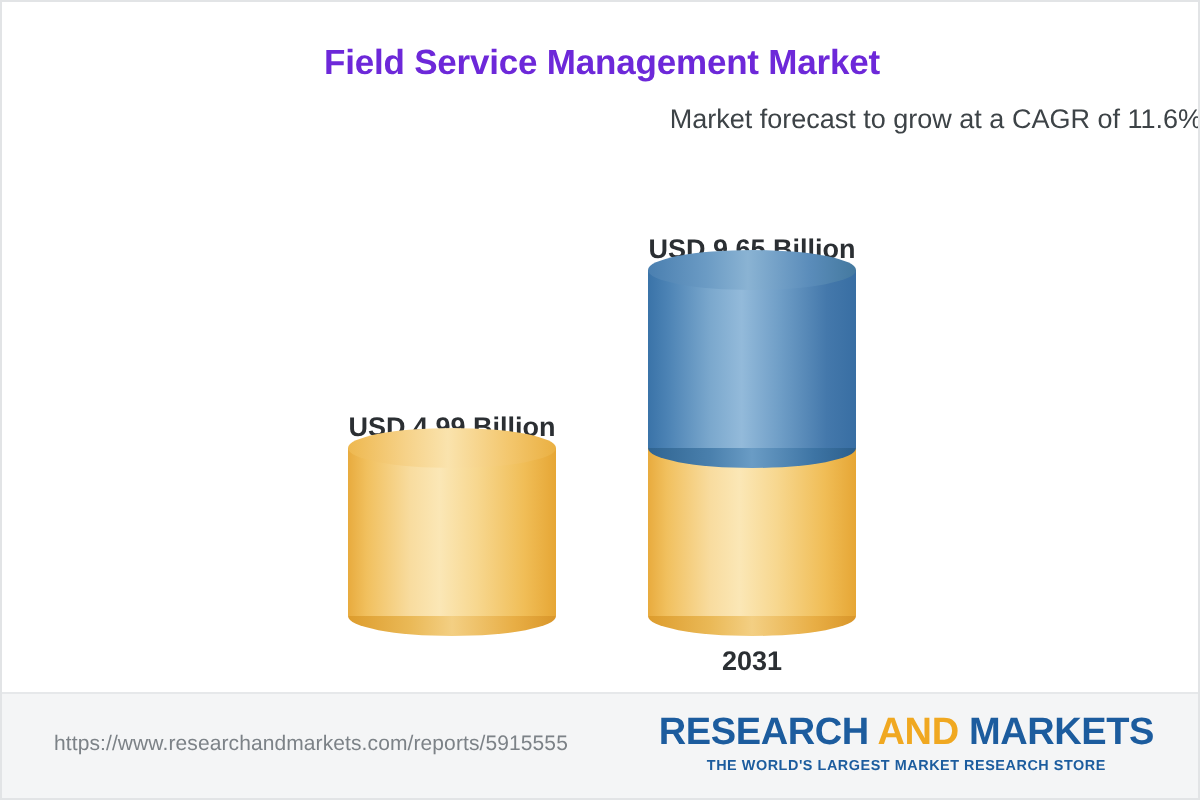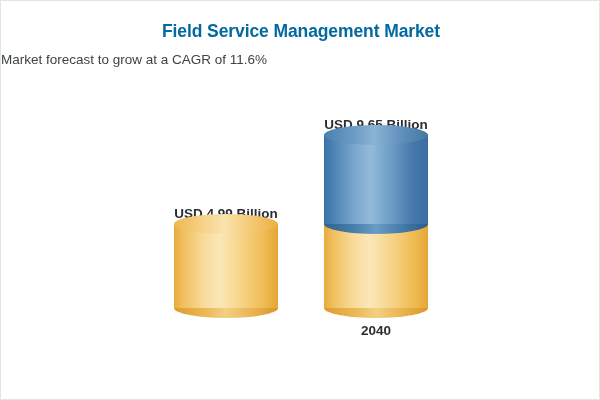--- a/index.html
+++ b/index.html
@@ -21,29 +21,29 @@
 
   
   #chart-title {
     position: absolute;
     top: 20px;
     left: 0;
     width: 600px;
     text-align: center;
     font-size: 17.5px;
     font-weight: bold;
-    color: #0369a1;
+    color: #6d28d9;
     letter-spacing: -0.1px;
   }
   #chart-subtitle {
     position: absolute;
     top: 51px;
     left: 0;
     width: 600px;
-    text-align: left;
+    text-align: right;
     font-size: 13.5px;
     font-weight: normal;
     color: #3d4347;
   }
 
   
   #plot-area {
     position: absolute;
     left: 0;
     top: 75px;
@@ -267,19 +267,27 @@
         </div>
 
         <div class="seg" style="top:0; height:99px;">
           <div class="seg-body fill-blue" style="top:10px; bottom:0;"></div>
           <div class="seg-cap cap-blue-bottom" style="bottom:-10px;"></div>
           <div class="seg-body fill-blue" style="top:10px; bottom:0;"></div>
           <div class="seg-cap cap-blue-top" style="top:0;"></div>
         </div>
       </div>
 
-      <div class="category-label">2040</div>
+      <div class="category-label">2031</div>
     </div>
 
   </div>
 
+  <div id="footer">
+    <div id="footer-url">https://www.researchandmarkets.com/reports/5915555</div>
+
+    <div id="logo-block">
+      <div id="logo-wordmark"><span>RESEARCH</span> <span class="logo-and">AND</span> <span>MARKETS</span></div>
+      <div id="logo-tagline">THE WORLD'S LARGEST MARKET RESEARCH STORE</div>
+    </div>
+  </div>
 
 </div>
 
 </body></html>

